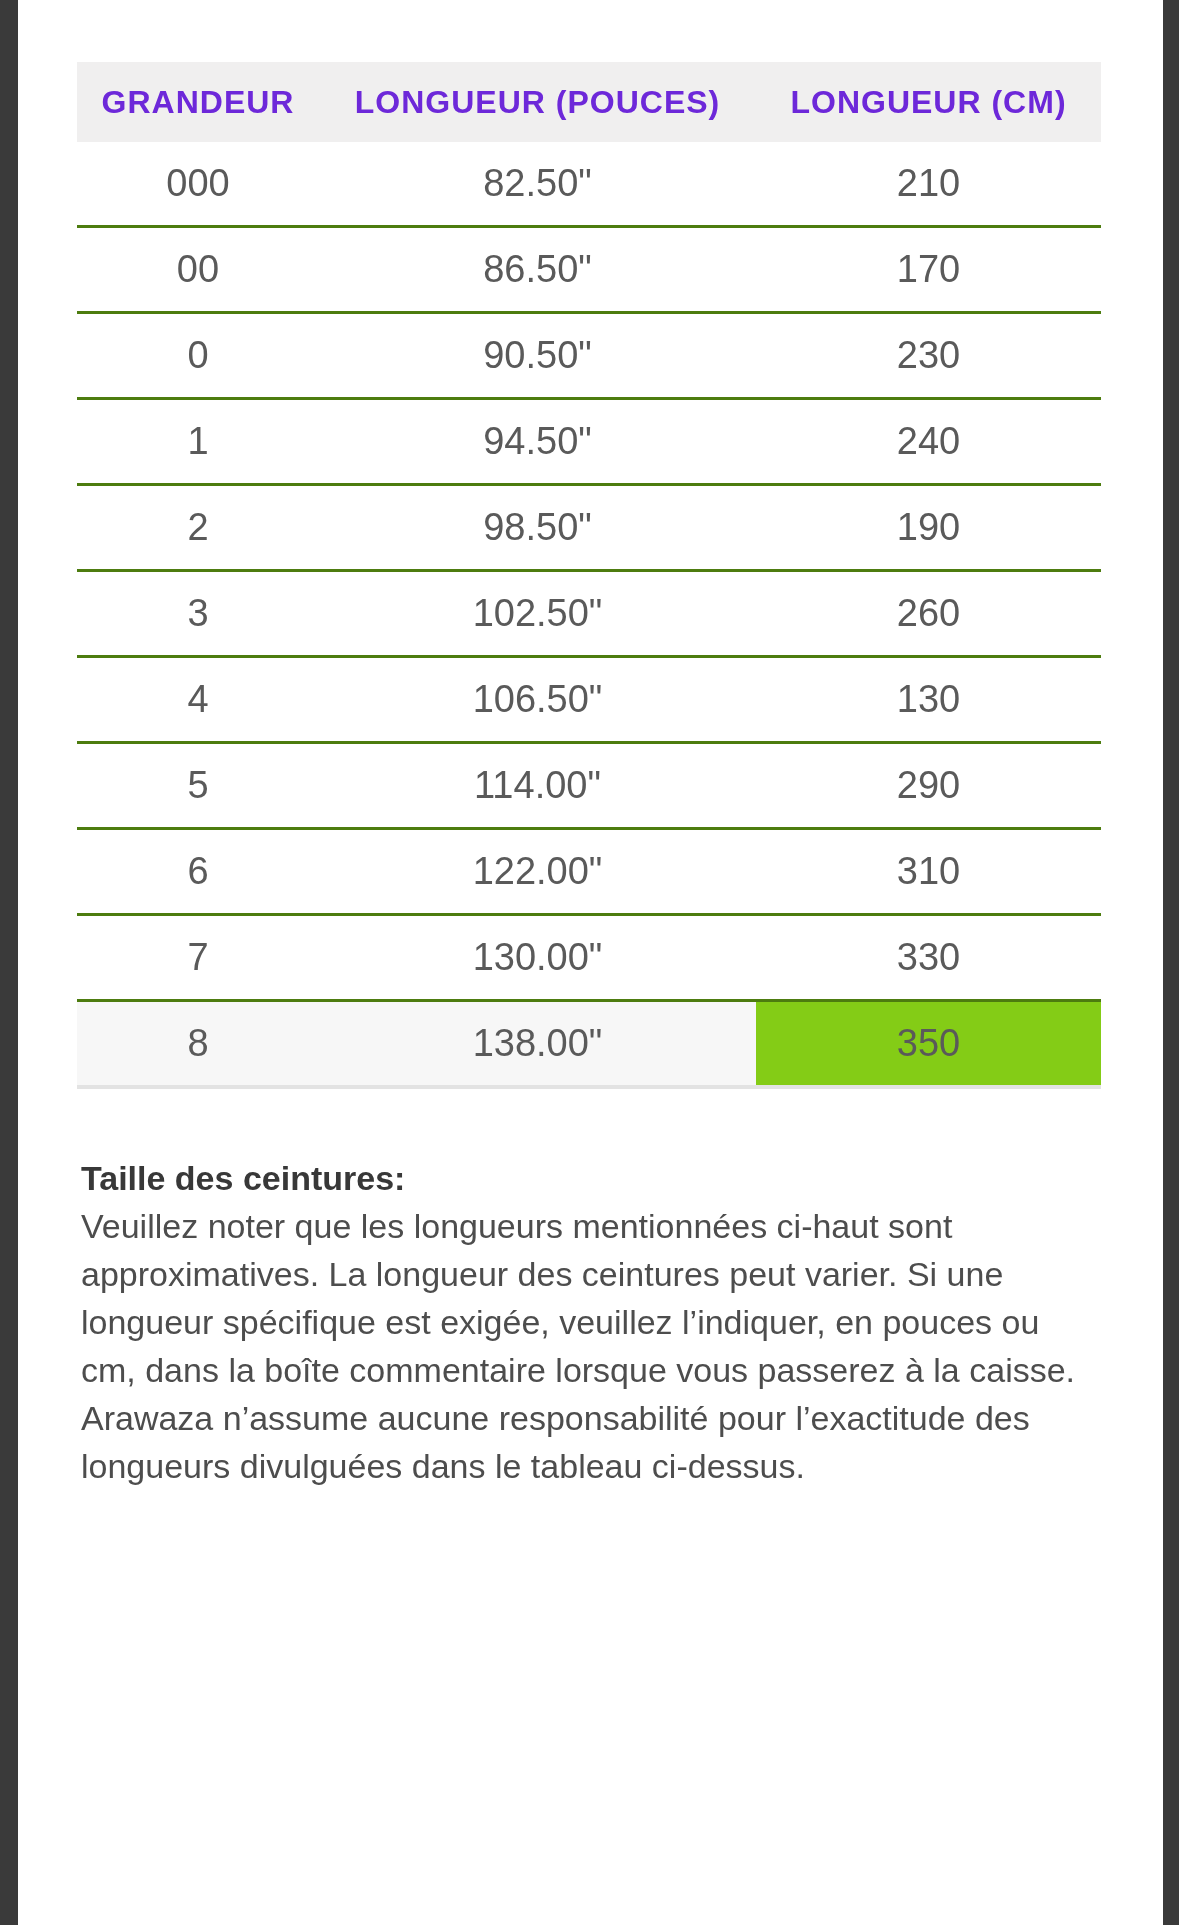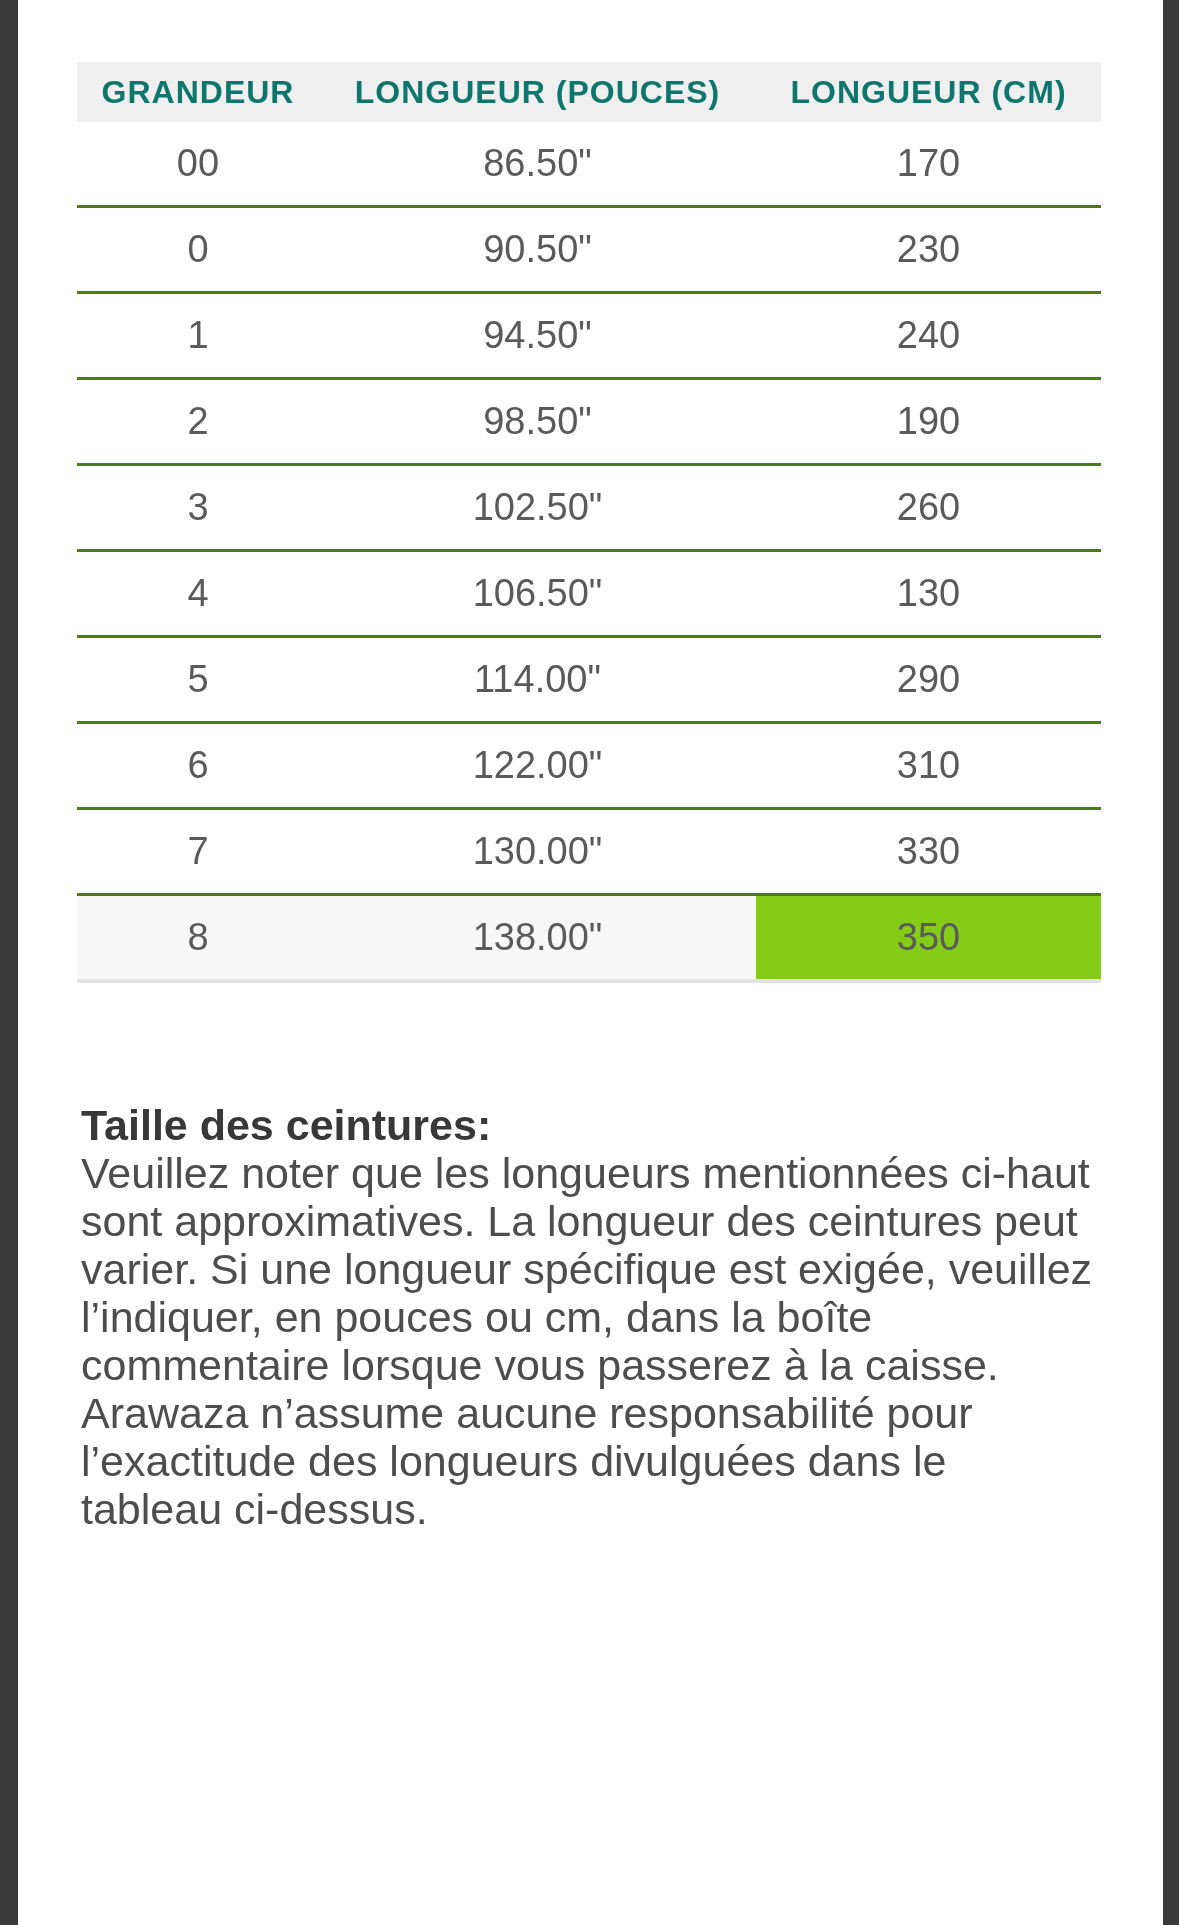--- a/index.html
+++ b/index.html
@@ -31,47 +31,47 @@
     border-collapse: collapse;
     table-layout: fixed;
     width: 1024px;
   }
   col.c1 { width: 242px; }
   col.c2 { width: 437px; }
   col.c3 { width: 345px; }
 
   thead th {
     background: #f0efef;
-    height: 60px;
+    height: 80px;
     padding: 0;
     font-size: 32px;
     font-weight: 700;
     letter-spacing: 1px;
-    color: #0f766e;
+    color: #6d28d9;
     text-align: center;
     vertical-align: middle;
     white-space: nowrap;
   }
   tbody td {
     height: 83px;
     padding: 0;
     text-align: center;
     vertical-align: middle;
     font-size: 38px;
     color: #5a5a5a;
   }
   tbody tr + tr td { border-top: 3px solid #4d7c0f; }
   tbody tr:last-child td { border-bottom: 4px solid #e3e3e3; }
   tbody tr.highlighted td { background: #f7f7f7; }
   tbody tr.highlighted td:last-child { background: #84cc16; }
 
   .notes {
-    margin: 118px 0 0 4px;
+    margin: 65px 0 0 4px;
     width: 1012px;
-    font-size: 43px;
+    font-size: 34px;
     line-height: 48px;
     color: #4d4d4d;
   }
   .notes p { margin: 0; }
   .notes p.second { margin-top: 62px; }
   .notes strong {
     font-weight: 700;
     color: #383838;
   }
 </style>
@@ -90,20 +90,25 @@
       <col class="c3">
     </colgroup>
     <thead>
       <tr>
         <th>GRANDEUR</th>
         <th>LONGUEUR (POUCES)</th>
         <th>LONGUEUR (CM)</th>
       </tr>
     </thead>
     <tbody>
+        <tr>
+          <td>000</td>
+          <td>82.50"</td>
+          <td>210</td>
+        </tr>
         <tr>
           <td>00</td>
           <td>86.50"</td>
           <td>170</td>
         </tr>
         <tr>
           <td>0</td>
           <td>90.50"</td>
           <td>230</td>
         </tr>

